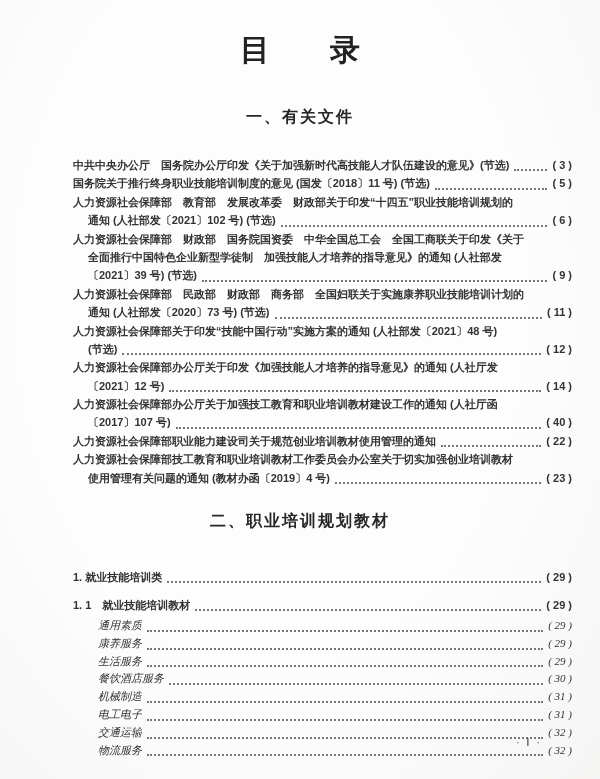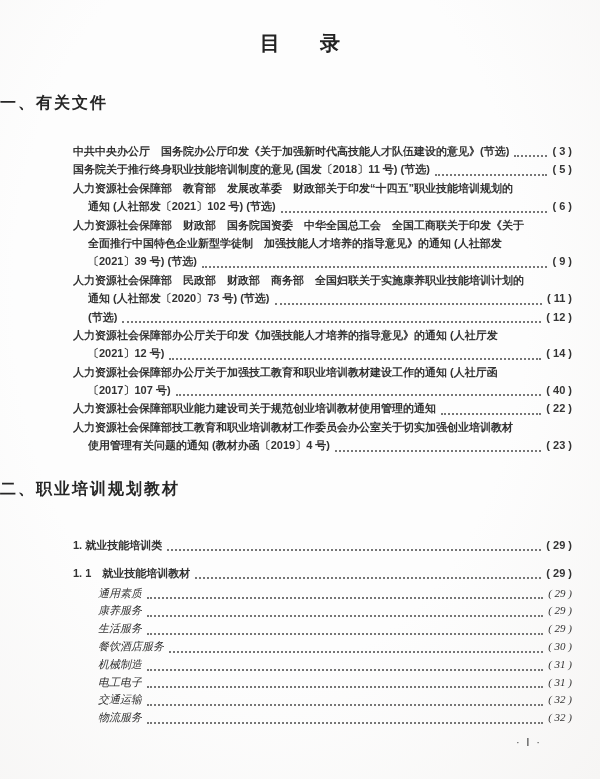--- a/index.html
+++ b/index.html
@@ -11,26 +11,27 @@
   .page{
     position:relative;
     width:600px;height:779px;
     background:radial-gradient(ellipse at 45% 38%, #fdfdfd 55%, #f6f5f4 100%);
     color:#2e2e2e;
     overflow:hidden;
   }
   .title{
     padding-top:30px;
     text-align:center;
-    font-size:20px;
+    font-size:30px;
     font-weight:bold;
     color:#222;
   }
   .sec-heading{
     margin-top:36px;
+    text-align:center;
     font-size:16px;
     font-weight:bold;
     letter-spacing:2px;
     color:#262626;
   }
   .sec-heading.h2{margin-top:24px;}
   .toc-list{
     margin:28px 28px 0 73px;
     font-size:11px;
     font-weight:600;
@@ -137,20 +138,24 @@
         <span class="txt">人力资源社会保障部　民政部　财政部　商务部　全国妇联关于实施康养职业技能培训计划的</span>
 
       </div>
 
       <div class="row ind">
         <span class="txt">通知 (人社部发〔2020〕73 号) (节选)</span>
         <span class="dots"></span>
         <span class="pg">( 11 )</span>
       </div>
 
+      <div class="row">
+        <span class="txt">人力资源社会保障部关于印发“技能中国行动”实施方案的通知 (人社部发〔2021〕48 号)</span>
+
+      </div>
 
       <div class="row ind">
         <span class="txt">(节选)</span>
         <span class="dots"></span>
         <span class="pg">( 12 )</span>
       </div>
 
       <div class="row">
         <span class="txt">人力资源社会保障部办公厅关于印发《加强技能人才培养的指导意见》的通知 (人社厅发</span>
 

